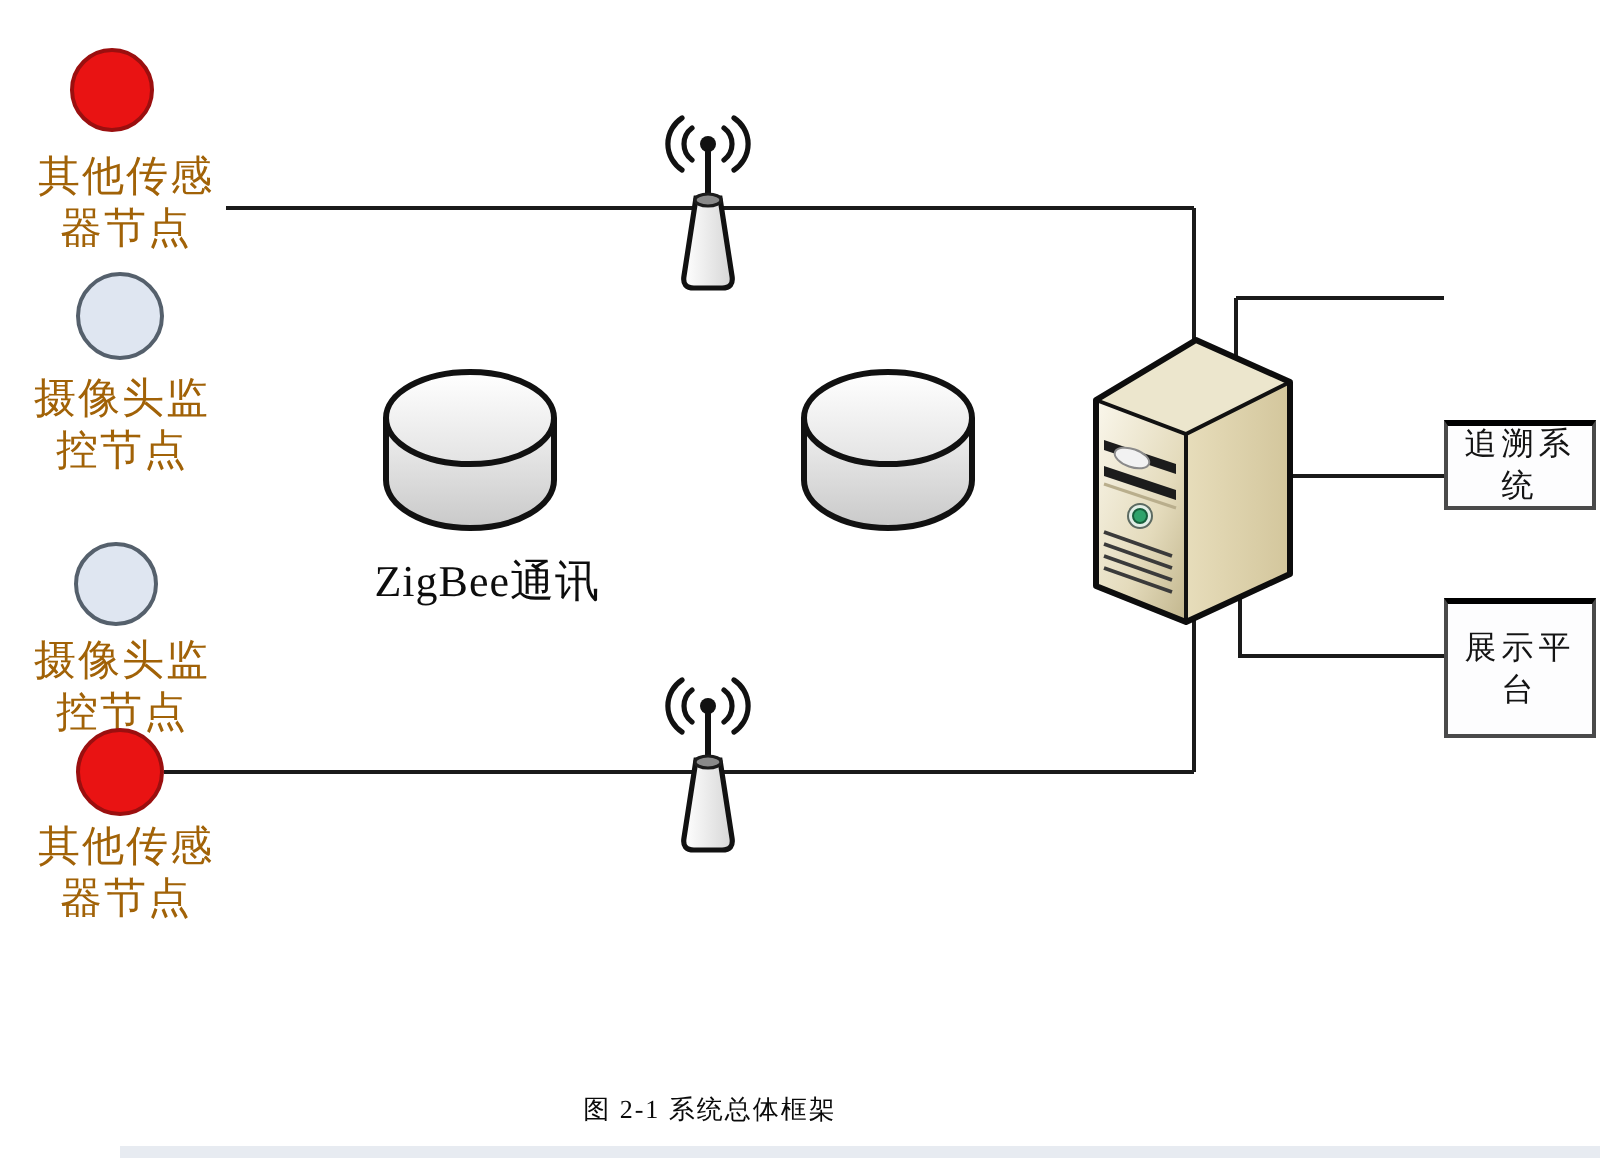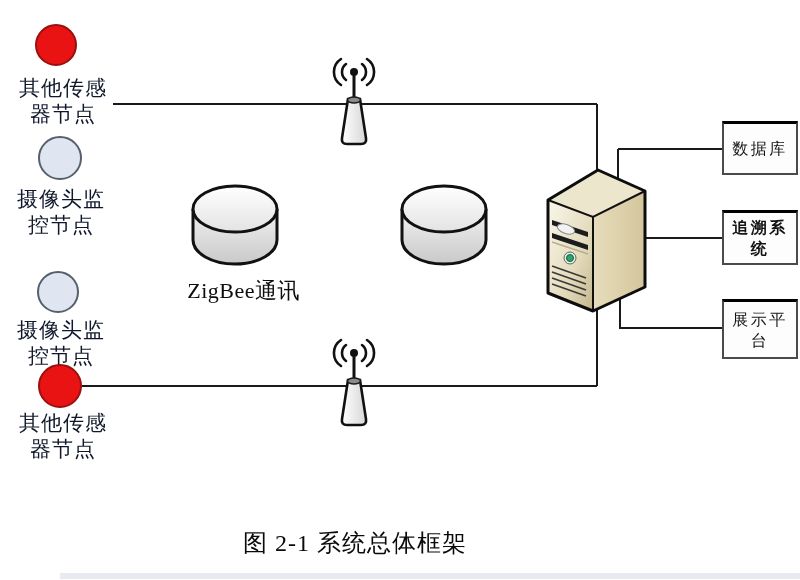--- a/index.html
+++ b/index.html
@@ -6,35 +6,35 @@
   #canvas{
     position:relative;width:800px;height:580px;background:#ffffff;overflow:hidden;
     font-family:"Liberation Serif","DejaVu Serif",serif;color:#111;
   }
   #diagram-svg{position:absolute;left:0;top:0;}
   .node-circle{position:absolute;border-radius:50%;box-sizing:border-box;}
   .sensor-circle{background:#e91313;border:2.5px solid #9b0f0f;}
   .camera-circle{background:#dfe6f1;border:2px solid #55606c;}
   .node-label{
     position:absolute;width:110px;text-align:center;white-space:pre-line;
-    font-size:21px;line-height:26px;color:#0f172a;letter-spacing:1px;
+    font-size:21px;line-height:26px;color:#a16207;letter-spacing:1px;
   }
   .comm-label{
     position:absolute;width:130px;text-align:right;
     font-size:22px;color:#0d0d0d;letter-spacing:0.5px;
   }
   .sys-box{
     position:absolute;left:722px;width:76px;box-sizing:border-box;
     background:#fdfdfe;border:2px solid #4a4a4a;border-top:3px solid #000;
     display:flex;align-items:center;justify-content:center;text-align:center;
     font-size:16px;line-height:21px;letter-spacing:2.5px;white-space:pre-line;color:#141414;
   }
   .caption{
-    position:absolute;left:235px;top:527px;width:240px;text-align:center;
-    font-size:24px;color:#0a0a0a;letter-spacing:1px;
+    position:absolute;left:235px;top:546px;width:240px;text-align:center;
+    font-size:13px;color:#0a0a0a;letter-spacing:1px;
   }
   .bottom-artifact{
     position:absolute;left:60px;top:573px;width:740px;height:6px;
     background:rgba(160,176,198,0.25);
   }
 </style>
 </head>
 <body>
 
 <div id="canvas">
@@ -139,22 +139,21 @@
   <div class="node-circle camera-circle" style="left:37px;top:271px;width:42px;height:42px;"></div>
   <div class="node-label" style="left:6px;top:317px;">摄像头监
 控节点</div>
 
   <div class="node-circle sensor-circle" style="left:38px;top:364px;width:44px;height:44px;"></div>
   <div class="node-label" style="left:8px;top:410px;">其他传感
 器节点</div>
 
   <div class="comm-label" style="left:170px;top:276px;">ZigBee通讯</div>
 
-  <div class="sys-box" style="top:121px;height:54px;">数据库</div>
-  <div class="sys-box" style="top:210px;height:55px;font-weight:bold;">追溯系
+  <div class="sys-box" style="top:210px;height:45px;">追溯系
 统</div>
-  <div class="sys-box" style="top:299px;height:60px;">展示平
+  <div class="sys-box" style="top:299px;height:70px;">展示平
 台</div>
 
   <div class="caption">图 2-1 系统总体框架</div>
 
   <div class="bottom-artifact"></div>
 </div>
 
 </body></html>

